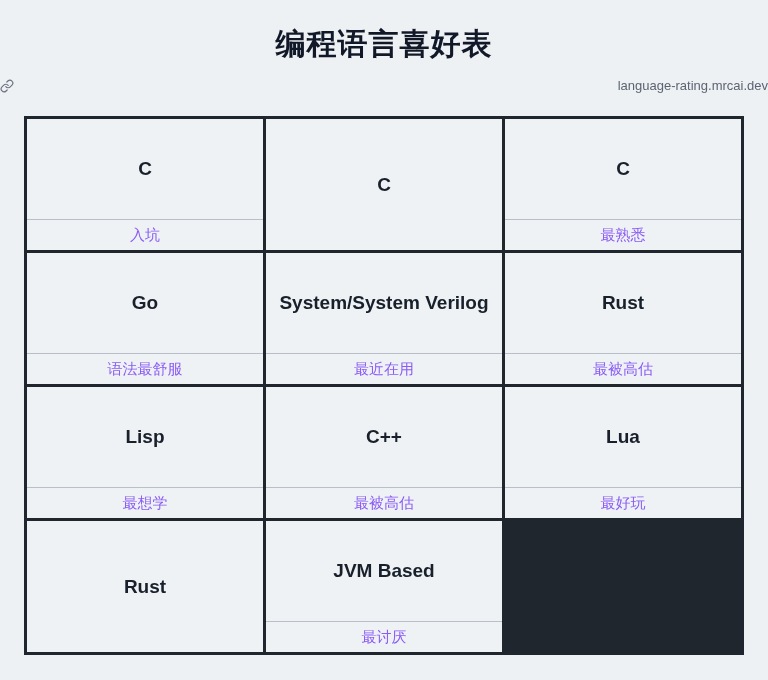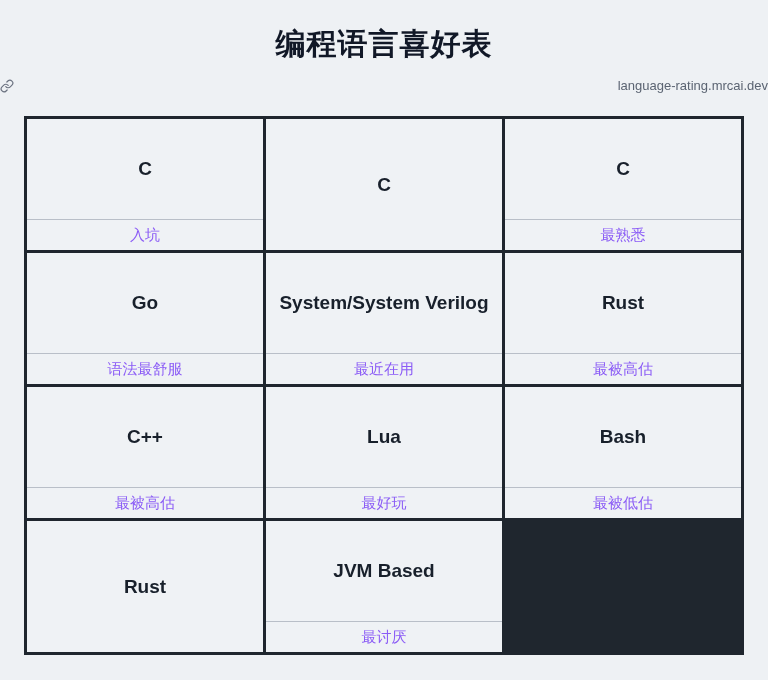--- a/index.html
+++ b/index.html
@@ -103,30 +103,30 @@
       </div>
       <div class="cell">
         <div class="cell-name">System/System Verilog</div>
         <div class="cell-label">最近在用</div>
       </div>
       <div class="cell">
         <div class="cell-name">Rust</div>
         <div class="cell-label">最被高估</div>
       </div>
       <div class="cell">
+        <div class="cell-name">Lisp</div>
+        <div class="cell-label">最想学</div>
+      </div>
+      <div class="cell">
         <div class="cell-name">C++</div>
         <div class="cell-label">最被高估</div>
       </div>
       <div class="cell">
         <div class="cell-name">Lua</div>
         <div class="cell-label">最好玩</div>
-      </div>
-      <div class="cell">
-        <div class="cell-name">Bash</div>
-        <div class="cell-label">最被低估</div>
       </div>
       <div class="cell">
         <div class="cell-name">Rust</div>
       </div>
       <div class="cell">
         <div class="cell-name">JVM Based</div>
         <div class="cell-label">最讨厌</div>
       </div>
     </div>
 </div>

